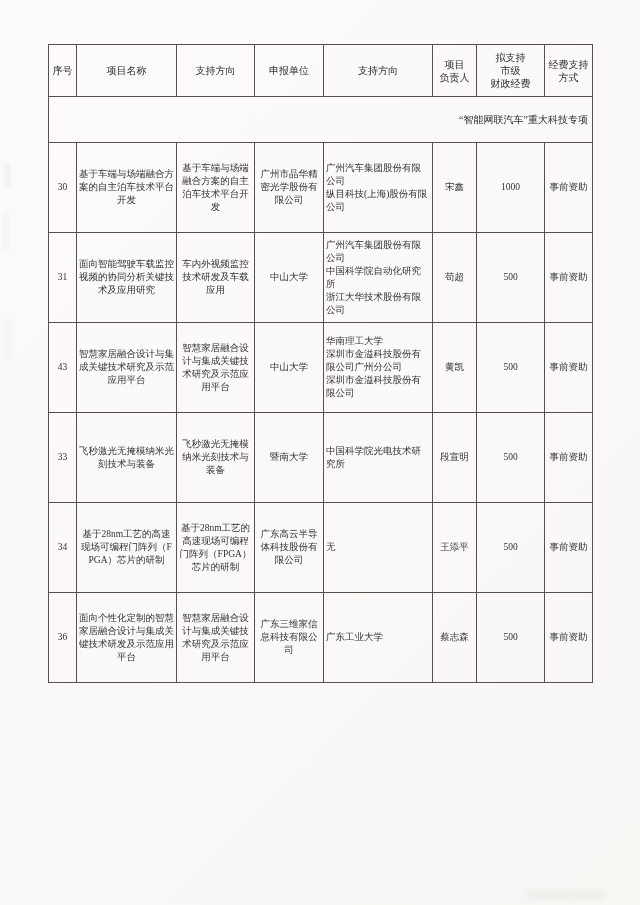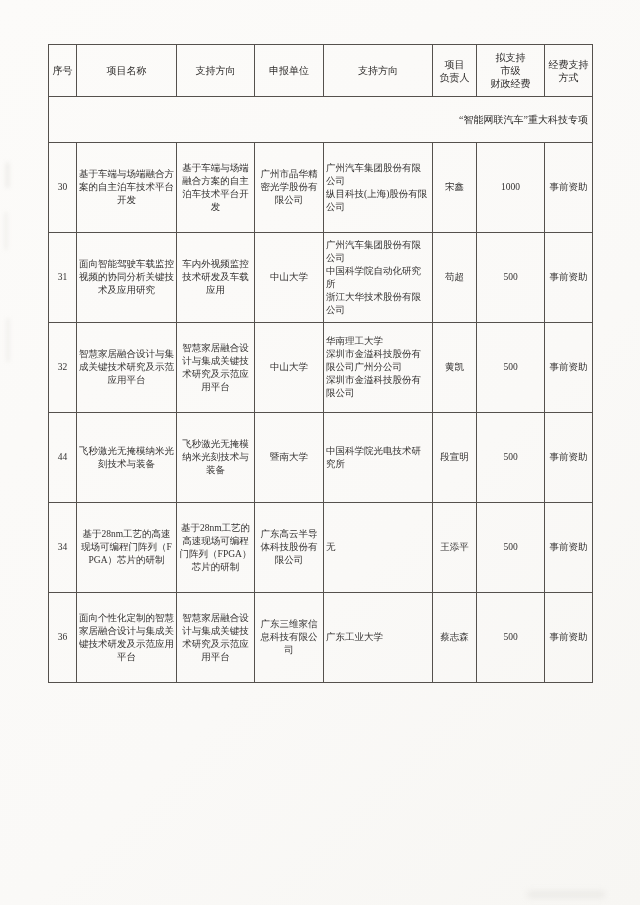--- a/index.html
+++ b/index.html
@@ -120,36 +120,36 @@
     <td class="c-applicant">中山大学</td>
     <td class="c-partner">广州汽车集团股份有限公司
 中国科学院自动化研究所
 浙江大华技术股份有限公司</td>
     <td class="c-leader">苟超</td>
     <td class="c-amount">500</td>
     <td class="c-method">事前资助</td>
   </tr>
 
   <tr class="data-row">
-    <td class="c-seq">32</td>
+    <td class="c-seq">43</td>
     <td class="c-name">智慧家居融合设计与集成关键技术研究及示范应用平台</td>
     <td class="c-direction">智慧家居融合设计与集成关键技术研究及示范应用平台</td>
     <td class="c-applicant">中山大学</td>
     <td class="c-partner">华南理工大学
 深圳市金溢科技股份有限公司广州分公司
 深圳市金溢科技股份有限公司</td>
     <td class="c-leader">黄凯</td>
     <td class="c-amount">500</td>
     <td class="c-method">事前资助</td>
   </tr>
 </tbody>
       <tbody>
 
   <tr class="data-row">
-    <td class="c-seq">44</td>
+    <td class="c-seq">33</td>
     <td class="c-name">飞秒激光无掩模纳米光刻技术与装备</td>
     <td class="c-direction">飞秒激光无掩模纳米光刻技术与装备</td>
     <td class="c-applicant">暨南大学</td>
     <td class="c-partner">中国科学院光电技术研究所</td>
     <td class="c-leader">段宣明</td>
     <td class="c-amount">500</td>
     <td class="c-method">事前资助</td>
   </tr>
 
   <tr class="data-row">

